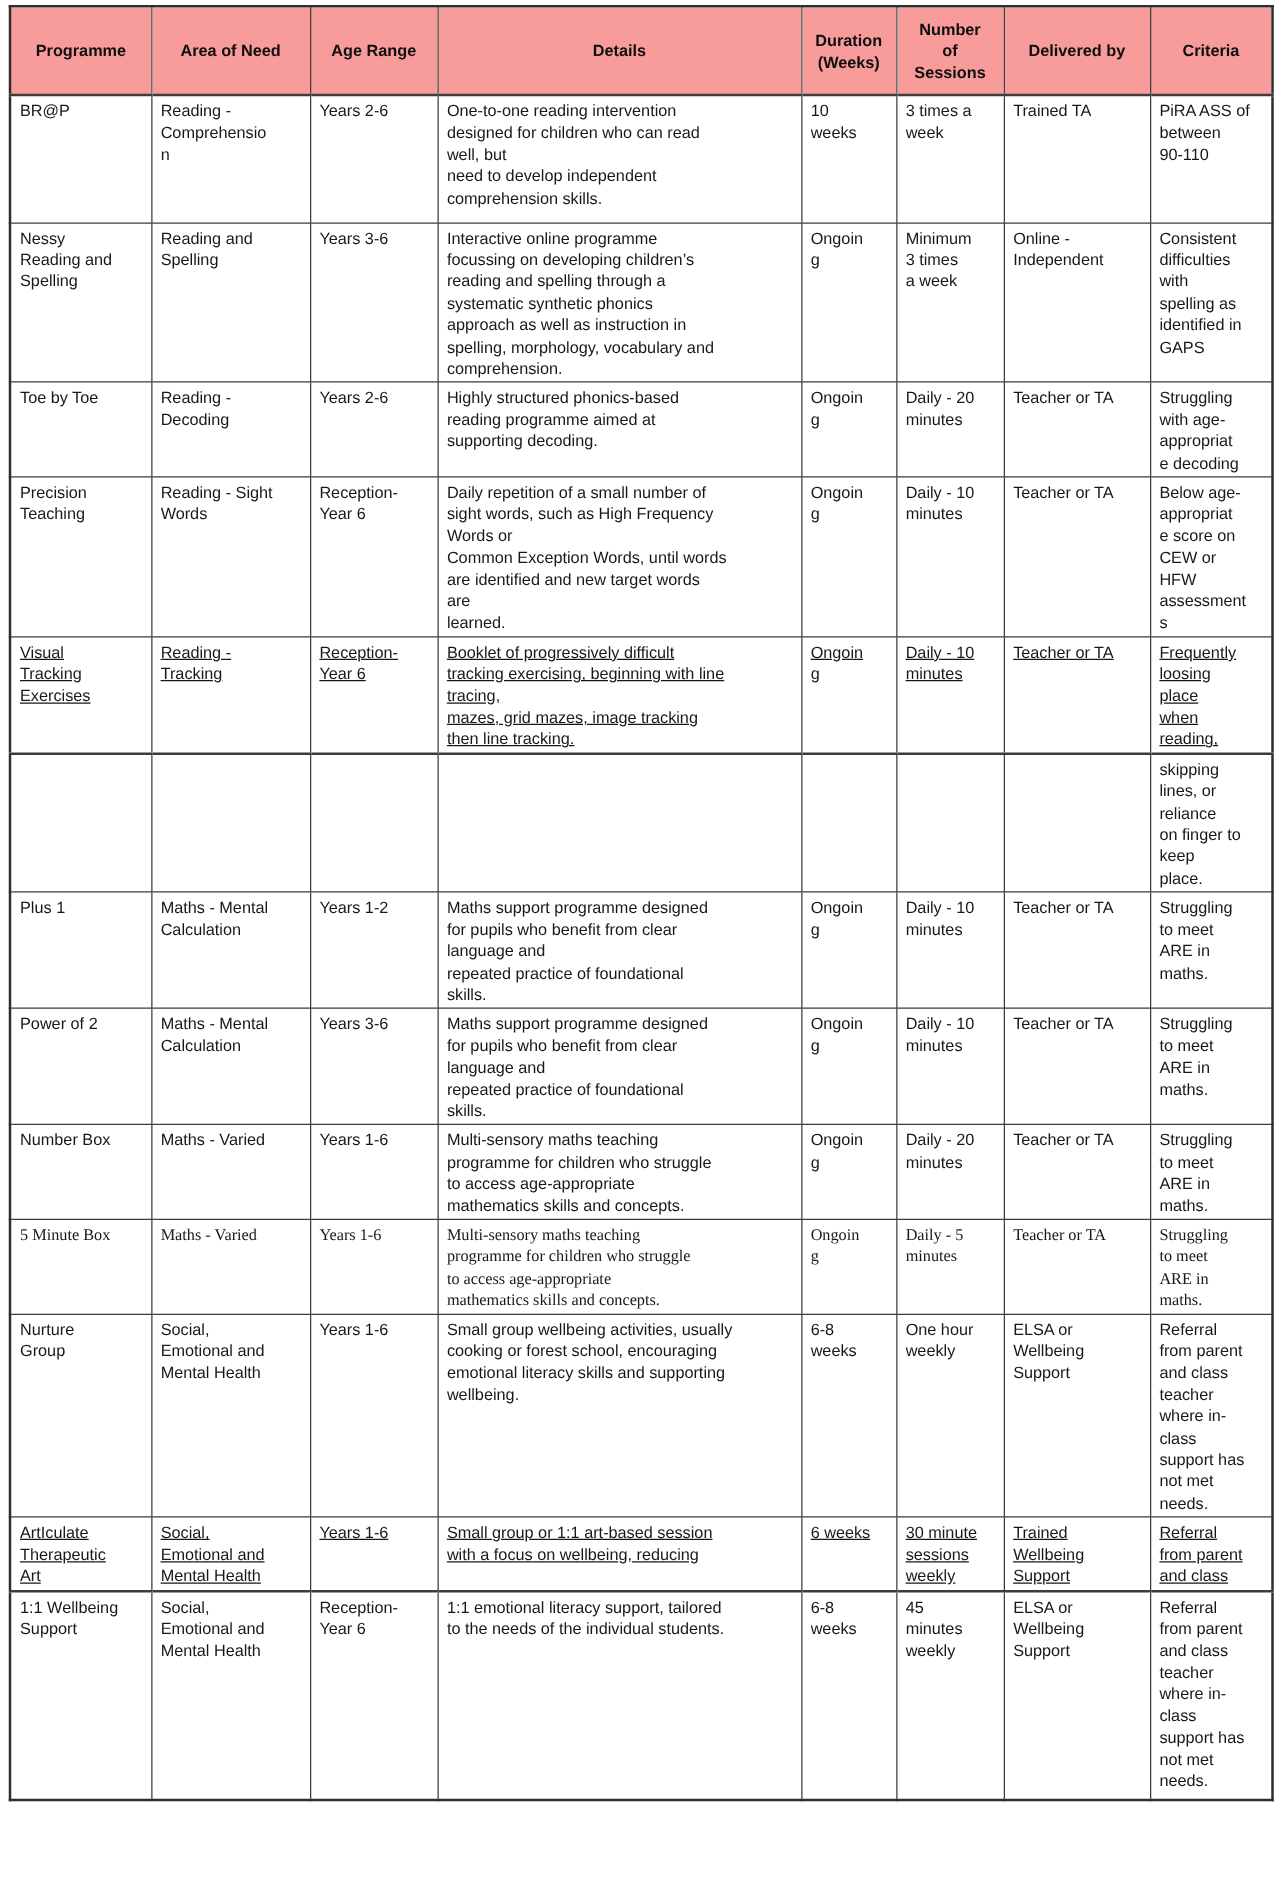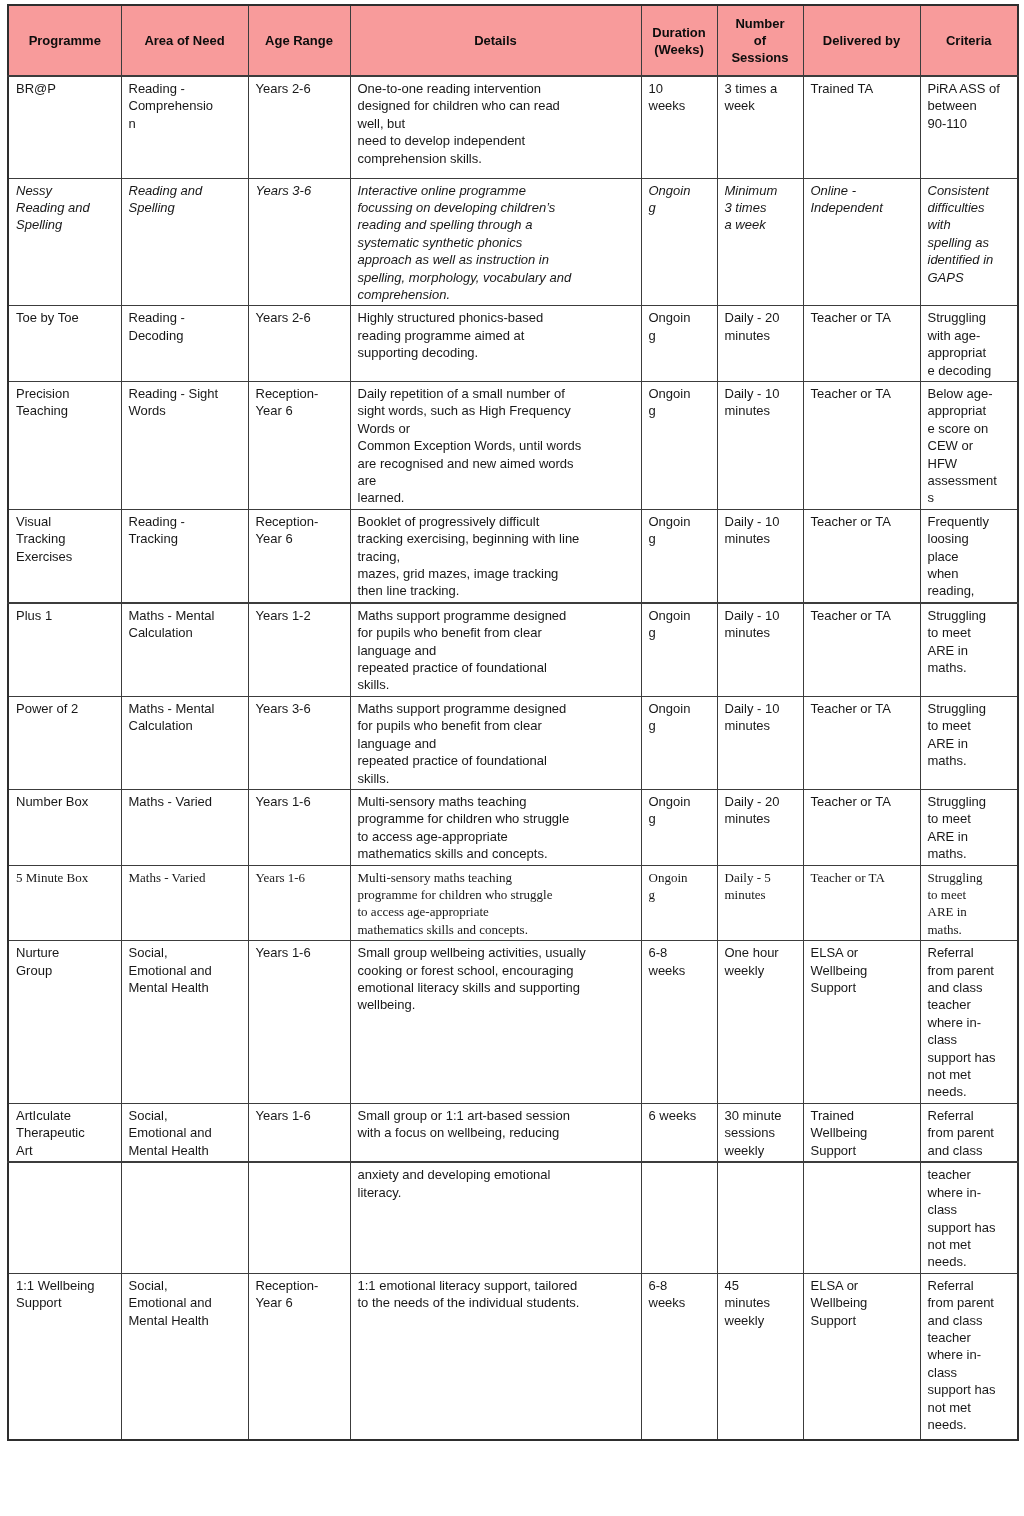--- a/index.html
+++ b/index.html
@@ -8,34 +8,34 @@
   table{border-collapse:collapse;table-layout:fixed;width:1010px;margin:4px 0 0 7px;
         border:2px solid #2e2e2e;}
   th,td{border:1px solid #3c3c3c;vertical-align:top;text-align:left;
         padding:3px 6px 2px 7px;font-size:13px;line-height:17.4px;color:#181818;
         white-space:pre-line;overflow:hidden;word-wrap:break-word;}
   thead th{background:#f89b9b;text-align:center;vertical-align:middle;
         font-weight:bold;font-size:13px;line-height:17px;color:#0d0d0d;
         padding:2px 3px;border-bottom-width:2px;}
   tr.hdr{height:71px;}
   tr.r0{height:102px;padding-left:47px;}
-  tr.r1{height:123px;font-style:italic;}
+  tr.r1{height:123px;}
   tr.r2{height:71px;margin-left:24px;}
   tr.r3{height:124px;margin-top:37px;}
   tr.r4{height:87px;}
   tr.r5{height:105px;}
   tr.r6{height:92px;margin-left:36px;}
   tr.r7{height:90px;}
   tr.r8{height:72px;}
   tr.r9{height:70px;font-family:Liberation Serif, serif;}
   tr.r10{height:160px;}
   tr.r11{height:59px;}
   tr.r12{height:105px;}
   tr.r13{height:167px;}
-  tr.thick-bottom td{border-bottom-width:2px;}
+  tr.thick-bottom td{border-bottom-width:2px;text-decoration:underline;}
 </style>
 </head>
 <body>
 
 <div class="page">
   <table>
     <colgroup>
       <col style="width:113px">
         <col style="width:127px">
         <col style="width:102px">
@@ -131,21 +131,21 @@
         <td>Precision
 Teaching</td>
         <td>Reading - Sight
 Words</td>
         <td>Reception-
 Year 6</td>
         <td>Daily repetition of a small number of
 sight words, such as High Frequency
 Words or
 Common Exception Words, until words
-are recognised and new aimed words
+are identified and new target words
 are
 learned.</td>
         <td>Ongoin
 g</td>
         <td>Daily - 10
 minutes</td>
         <td>Teacher or TA</td>
         <td>Below age-
 appropriat
 e score on
@@ -170,20 +170,35 @@
         <td>Ongoin
 g</td>
         <td>Daily - 10
 minutes</td>
         <td>Teacher or TA</td>
         <td>Frequently
 loosing
 place
 when
 reading,</td>
+      </tr>
+      <tr class="r5">
+        <td></td>
+        <td></td>
+        <td></td>
+        <td></td>
+        <td></td>
+        <td></td>
+        <td></td>
+        <td>skipping
+lines, or
+reliance
+on finger to
+keep
+place.</td>
       </tr>
       <tr class="r6">
         <td>Plus 1</td>
         <td>Maths - Mental
 Calculation</td>
         <td>Years 1-2</td>
         <td>Maths support programme designed
 for pupils who benefit from clear
 language and
 repeated practice of foundational
@@ -296,36 +311,20 @@
         <td>30 minute
 sessions
 weekly</td>
         <td>Trained
 Wellbeing
 Support</td>
         <td>Referral
 from parent
 and class</td>
       </tr>
-      <tr class="r12">
-        <td></td>
-        <td></td>
-        <td></td>
-        <td>anxiety and developing emotional
-literacy.</td>
-        <td></td>
-        <td></td>
-        <td></td>
-        <td>teacher
-where in-
-class
-support has
-not met
-needs.</td>
-      </tr>
       <tr class="r13">
         <td>1:1 Wellbeing
 Support</td>
         <td>Social,
 Emotional and
 Mental Health</td>
         <td>Reception-
 Year 6</td>
         <td>1:1 emotional literacy support, tailored
 to the needs of the individual students.</td>

